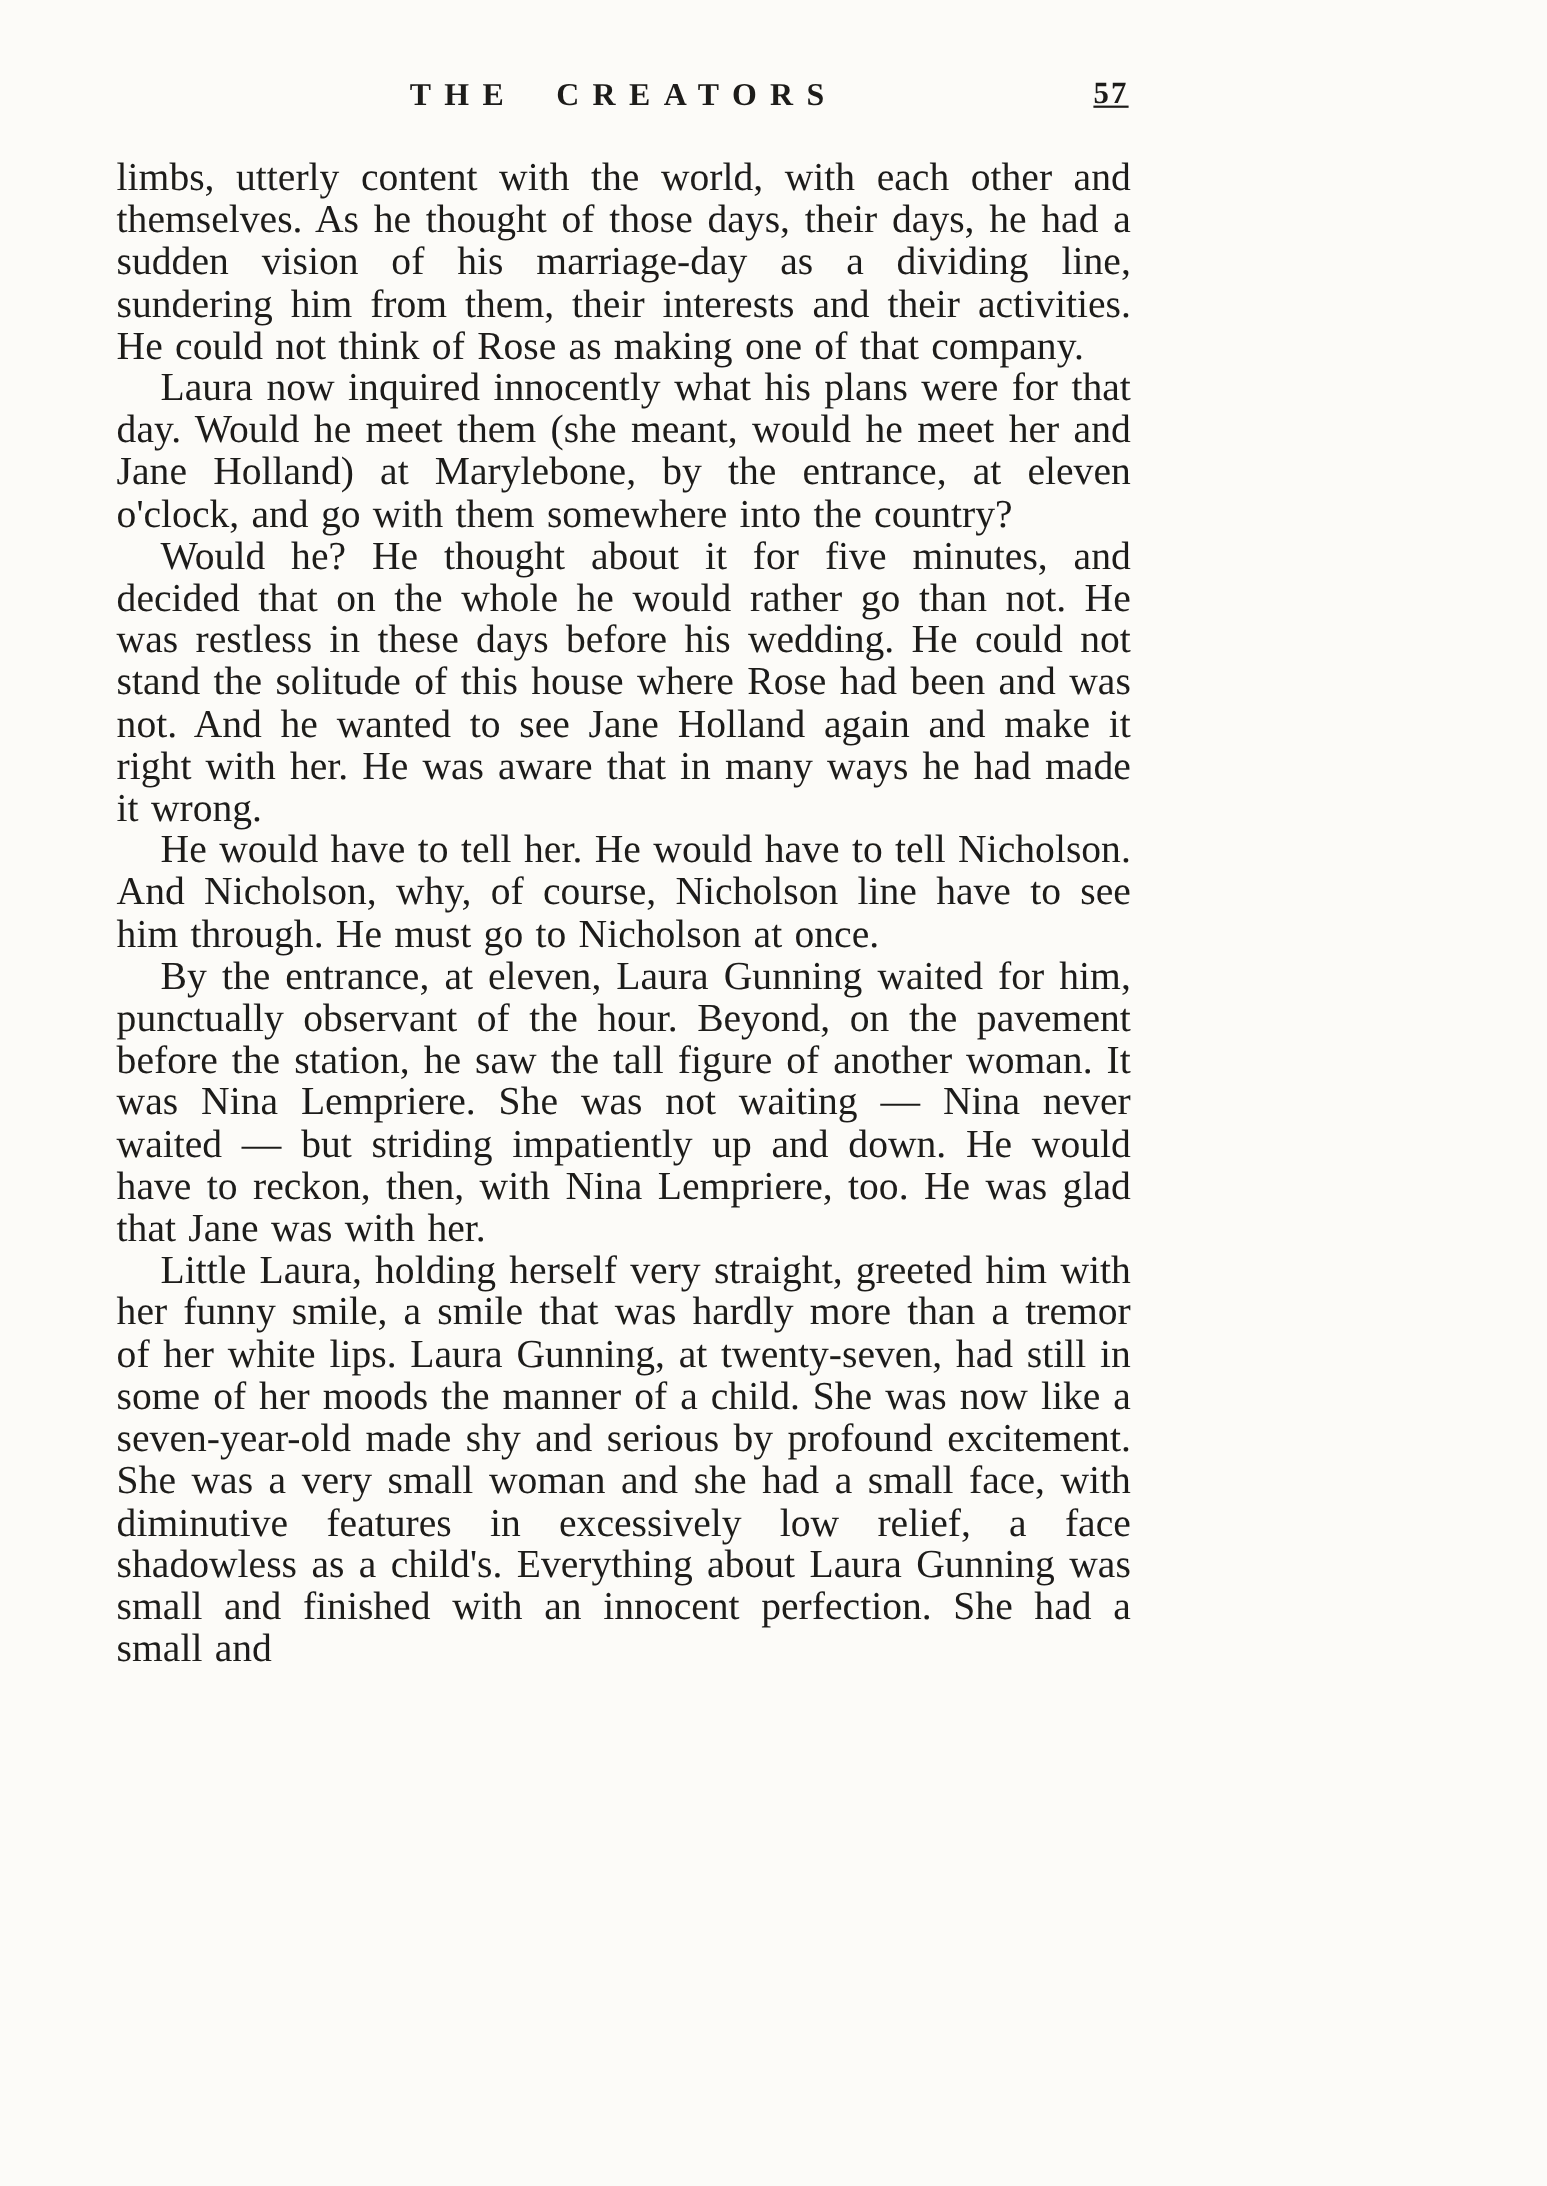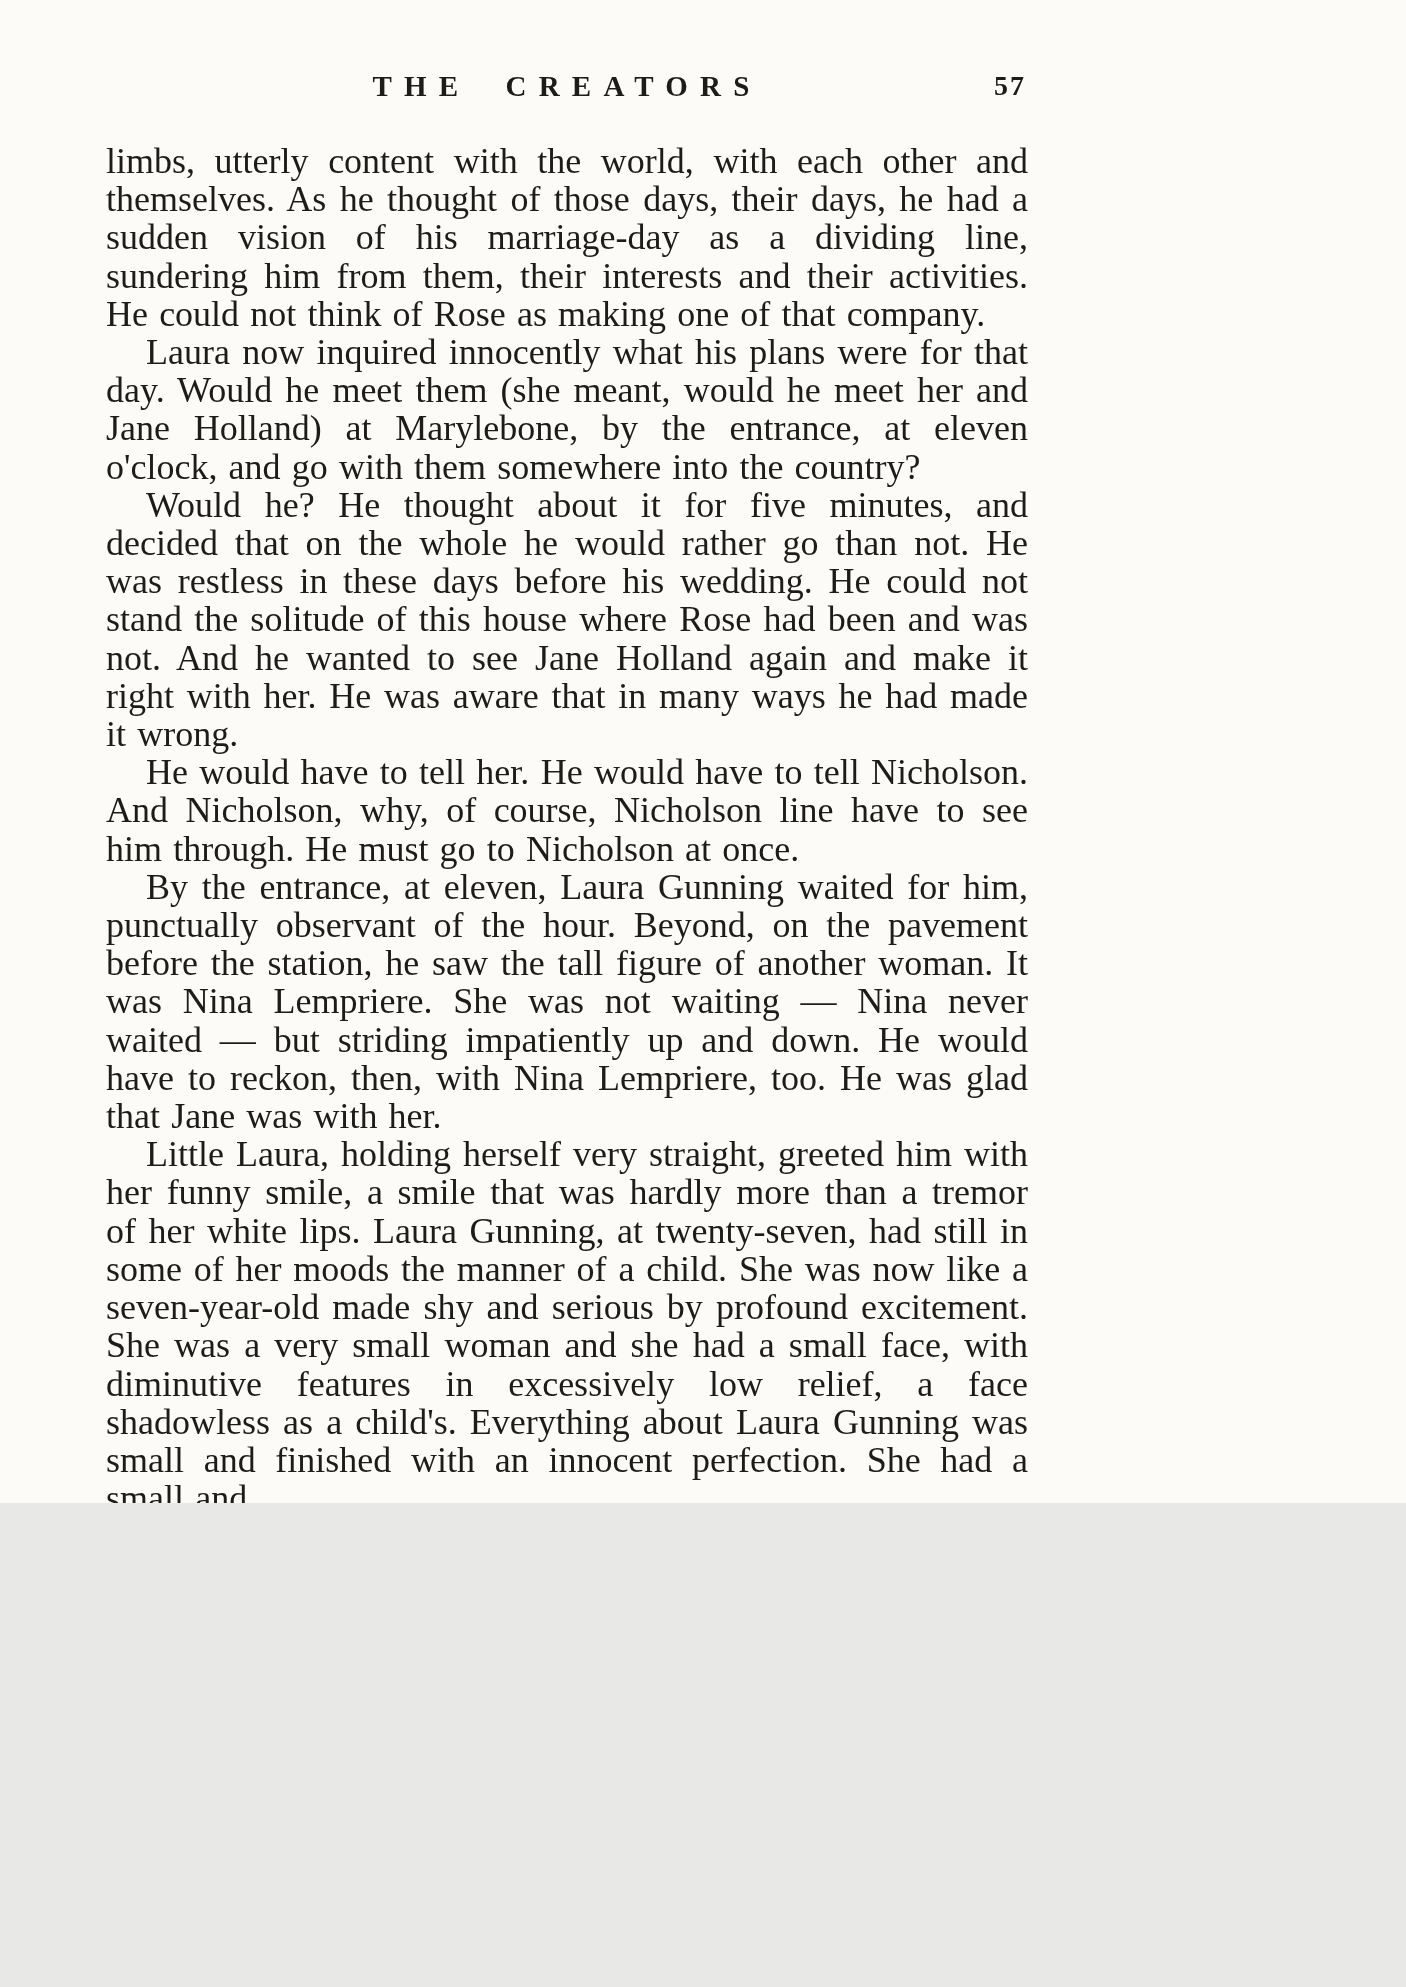--- a/index.html
+++ b/index.html
@@ -4,21 +4,21 @@
 <style>
   * { margin: 0; padding: 0; box-sizing: border-box; }
 
   html, body {
     background: #e8e8e6;
   }
 
   .page {
     position: relative;
     width: 1406px;
-    height: 1503px;
+    height: 1987px;
     background: #fcfbf8;
     font-family: "Liberation Serif", "DejaVu Serif", serif;
     color: #1d1c1a;
     overflow: hidden;
     margin: 0 auto;
   }
 
   .text-block {
     position: absolute;
     left: 106px;
@@ -44,20 +44,21 @@
     white-space: nowrap;
   }
 
   .page-number {
     position: absolute;
     right: 2px;
     top: 0;
     font-size: 28px;
     font-weight: bold;
     letter-spacing: 2px;
+    text-decoration: underline;
   }
 
   .page-body p {
     font-size: 36px;
     line-height: 38.2px;
     text-align: justify;
     word-spacing: 0.06em;
     text-indent: 0;
   }
 

